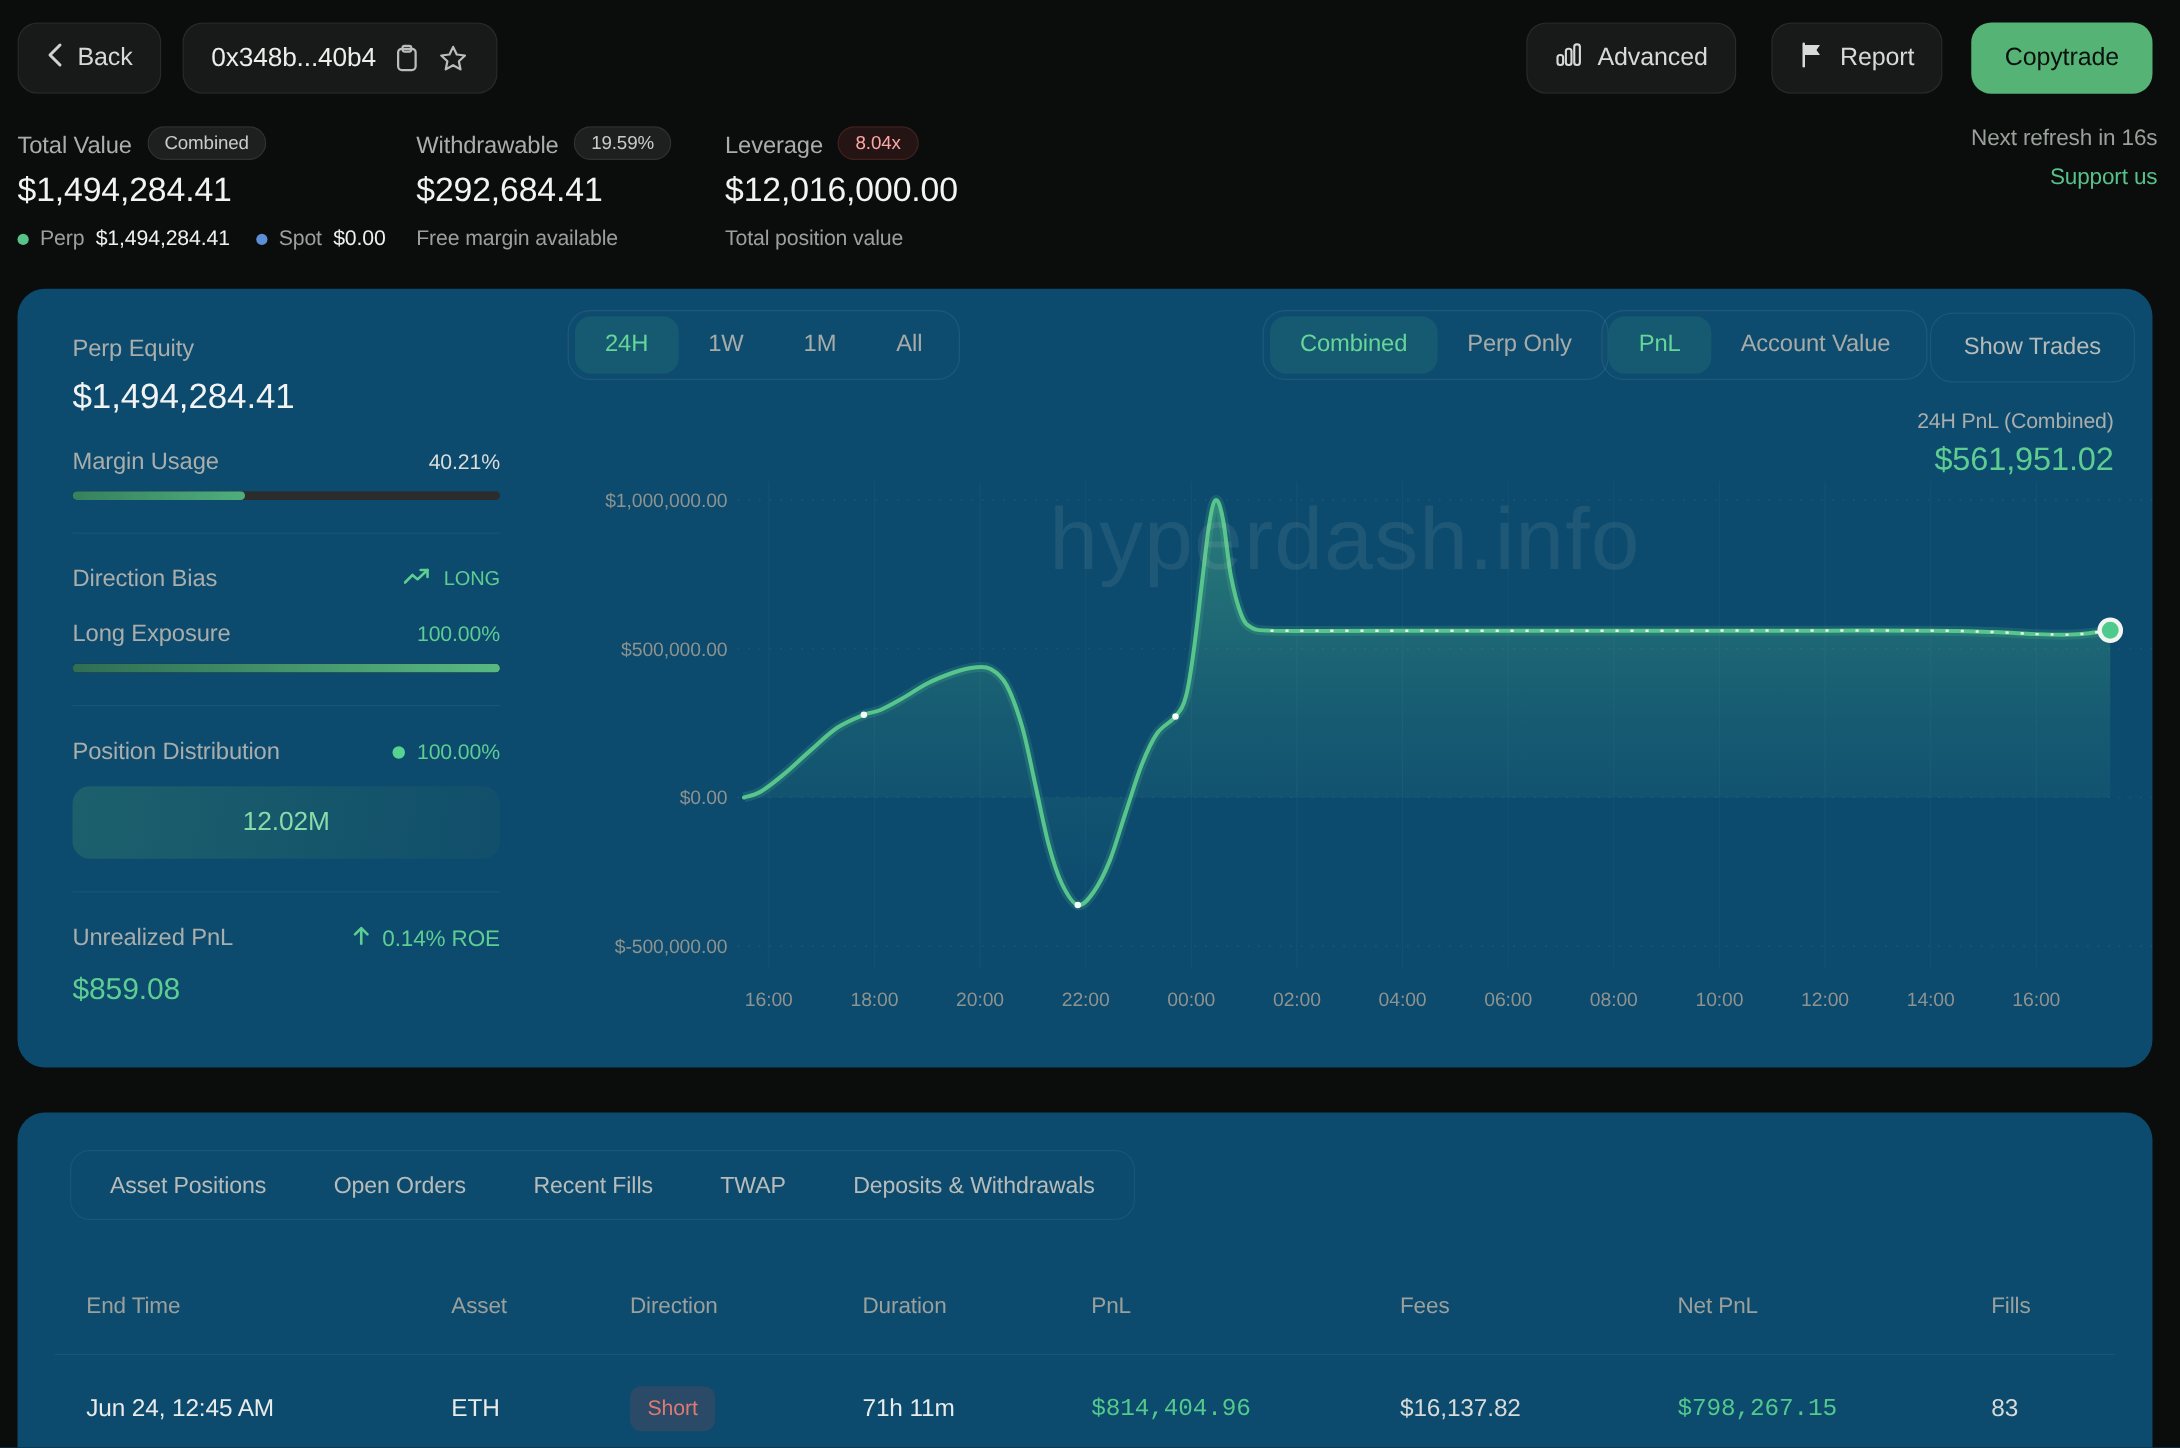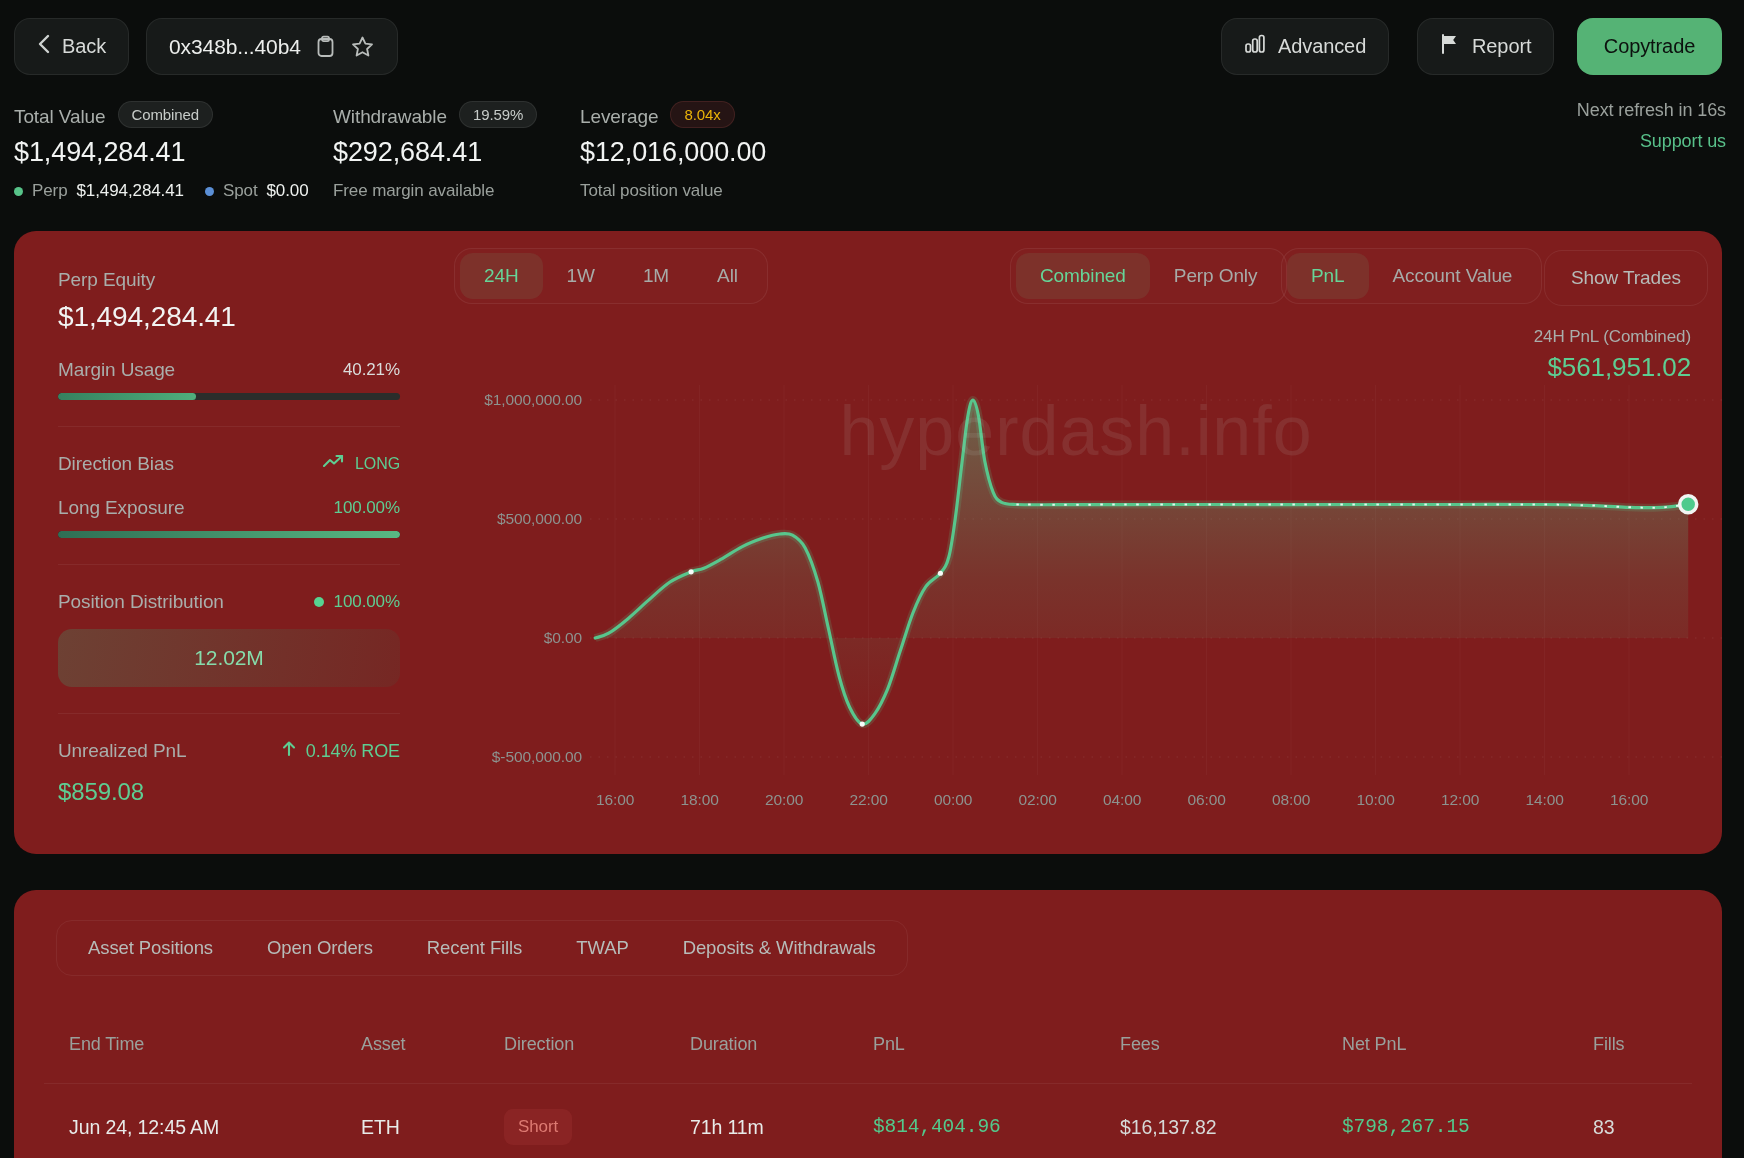--- a/index.html
+++ b/index.html
@@ -32,31 +32,31 @@
 
   
   .stat { position:absolute; top:98px; }
   .stat-1 { left:14px; } .stat-2 { left:333px; } .stat-3 { left:580px; }
   .stat-head { display:flex; align-items:flex-end; gap:12px; height:30px; }
   .stat-label { font-size:19px; color:#a9aeab; }
   .badge {
     background:#1d201f; border:1px solid rgba(255,255,255,0.08);
     border-radius:999px; padding:4px 13px; font-size:15px; color:#c7ccc9;
   }
-  .badge.red { background:rgba(176,62,62,0.16); border-color:rgba(200,90,90,0.18); color:#eab308; }
+  .badge.red { background:rgba(176,62,62,0.16); border-color:rgba(200,90,90,0.18); color:#fca5a5; }
   .stat-value { margin-top:9px; font-size:27px; font-weight:500; color:#f2f4f3; }
   .stat-sub { margin-top:13px; font-size:17px; color:#9aa09c; display:flex; align-items:center; gap:9px; }
   .stat-sub .v { color:#eef1ef; }
   .dot { width:9px; height:9px; border-radius:50%; display:inline-block; }
   .dot.green { background:#57c389; } .dot.blue { background:#5b8fd6; }
   .refresh-note { position:absolute; top:100px; right:18px; font-size:18px; color:#9aa09c; }
   .support-link { position:absolute; top:131px; right:18px; font-size:18px; color:#58c08a; cursor:pointer; }
 
   
-  .panel { position:absolute; left:14px; width:1708px; background:#7f1d1d; border-radius:22px; }
+  .panel { position:absolute; left:14px; width:1708px; background:#0c4a6e; border-radius:22px; }
   .panel-1 { top:231px; height:623px; }
   .panel-2 { top:890px; height:300px; }
 
   
   .ov { position:absolute; left:44px; top:38px; width:342px; }
   .ov-label { font-size:19px; color:#a9aeab; }
   .ov-value { margin-top:10px; font-size:28px; font-weight:500; color:#f2f4f3; }
   .ov-row { display:flex; justify-content:space-between; align-items:center; }
   .mt26 { margin-top:26px; } .mt22 { margin-top:22px; } .mt12 { margin-top:12px; }
   .ov hr { border:none; border-top:1px solid rgba(255,255,255,0.06); margin-top:26px; }

